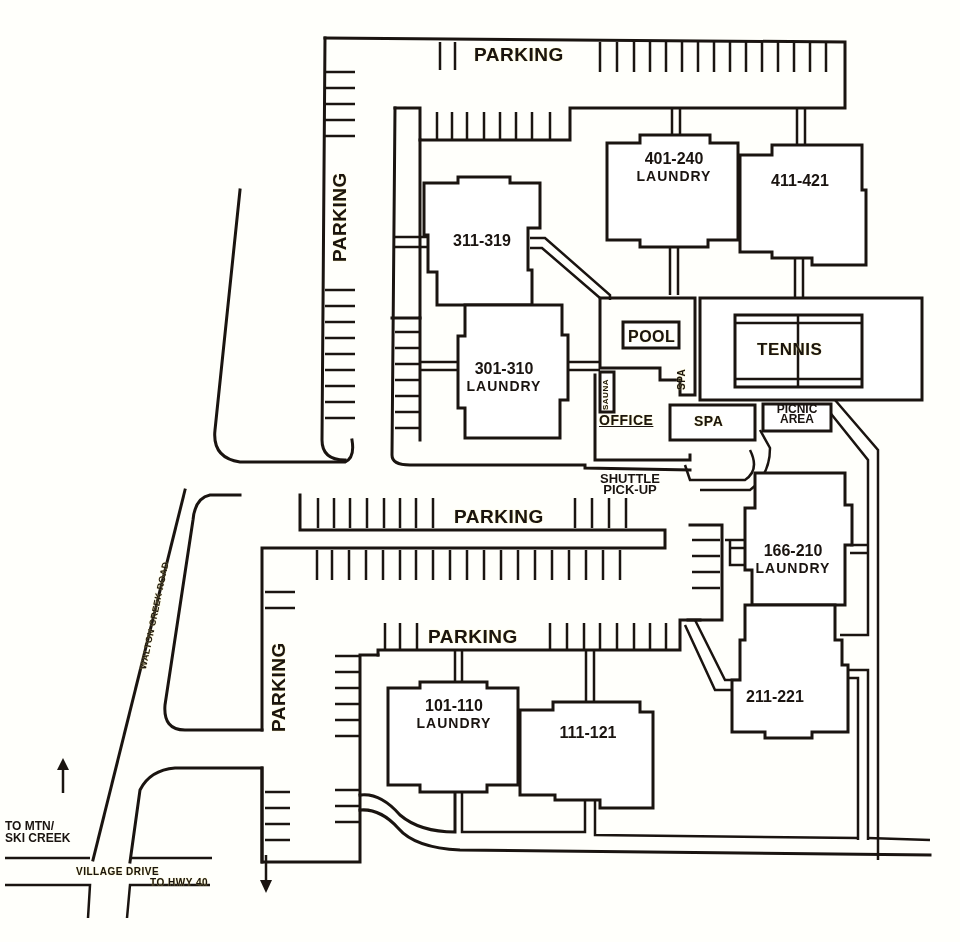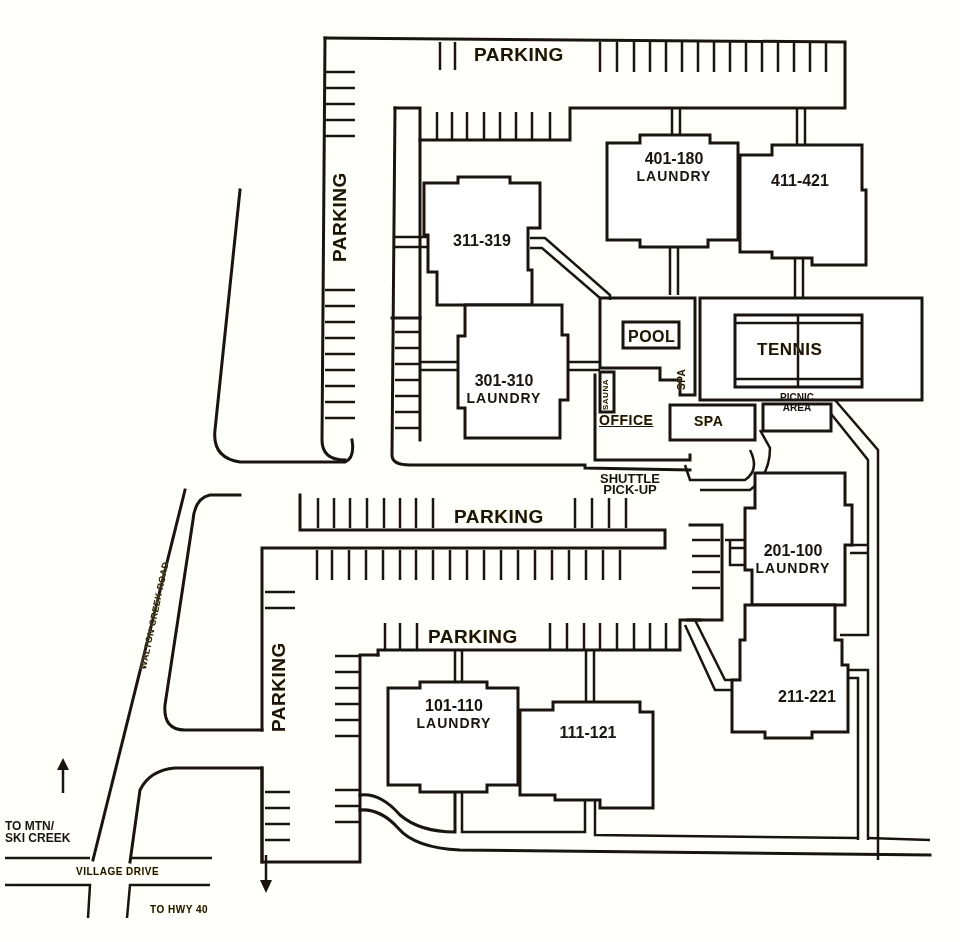--- a/index.html
+++ b/index.html
@@ -232,62 +232,62 @@
   </g>
 </svg>
 
 <div class="lbl big" style="left:474px; top:44px;">PARKING</div>
 <div class="lbl big vert" style="left:329px; top:262px;">PARKING</div>
 <div class="lbl big" style="left:454px; top:506px;">PARKING</div>
 <div class="lbl big" style="left:428px; top:626px;">PARKING</div>
 <div class="lbl big vert" style="left:268px; top:732px;">PARKING</div>
 
 <div class="ctr-block" style="left:674px; top:150px;">
-  <div class="num">401-180</div>
+  <div class="num">401-240</div>
   <div class="sub">LAUNDRY</div>
 </div>
 <div class="ctr-block" style="left:800px; top:172px;">
   <div class="num">411-421</div>
 </div>
 <div class="ctr-block" style="left:482px; top:232px;">
   <div class="num">311-319</div>
 </div>
-<div class="ctr-block" style="left:504px; top:372px;">
+<div class="ctr-block" style="left:504px; top:360px;">
   <div class="num">301-310</div>
   <div class="sub">LAUNDRY</div>
 </div>
 <div class="ctr-block" style="left:793px; top:542px;">
-  <div class="num">201-100</div>
-  <div class="sub">LAUNDRY</div>
-</div>
-<div class="ctr-block" style="left:775px; top:688px;margin-left:32px;">
+  <div class="num">166-210</div>
+  <div class="sub">LAUNDRY</div>
+</div>
+<div class="ctr-block" style="left:775px; top:688px;">
   <div class="num">211-221</div>
 </div>
 <div class="ctr-block" style="left:454px; top:697px;">
   <div class="num">101-110</div>
   <div class="sub">LAUNDRY</div>
 </div>
 <div class="ctr-block" style="left:588px; top:724px;">
   <div class="num">111-121</div>
 </div>
 
 <div class="lbl" style="left:628px; top:328px; font-size:16px;">POOL</div>
 <div class="lbl" style="left:757px; top:340px; font-size:17px;">TENNIS</div>
 <div class="lbl vert" style="left:676px; top:390px; font-size:10px;">SPA</div>
 <div class="lbl vert" style="left:601px; top:410px; font-size:8px;">SAUNA</div>
 <div class="lbl" style="left:599px; top:412px; font-size:14px;text-decoration:underline;">OFFICE</div>
 <div class="lbl" style="left:694px; top:413px; font-size:14px;">SPA</div>
-<div class="ctr-block" style="left:797px; top:393px; font-size:10px; line-height:10px;">
+<div class="ctr-block" style="left:797px; top:404px; font-size:12px; line-height:10px;">
   <div>PICNIC</div>
   <div>AREA</div>
 </div>
 <div class="ctr-block" style="left:630px; top:473px; font-size:13px; line-height:11px;">
   <div>SHUTTLE</div>
   <div>PICK-UP</div>
 </div>
 
 <div class="lbl" style="left:138px; top:668px; font-size:9px; transform-origin:left top; transform: rotate(-78deg);">WALTON CREEK ROAD</div>
 <div class="lbl" style="left:48px; top:866px; font-size:10px;margin-left:28px;">VILLAGE DRIVE</div>
 <div style="position:absolute; left:5px; top:820px; font-family:'Liberation Sans', sans-serif; font-weight:900; font-size:12px; line-height:12px; color:#1a1410;">
   <div>TO MTN/</div>
   <div>SKI CREEK</div>
 </div>
-<div class="lbl" style="left:150px; top:904px; font-size:10px;">TO HWY 40</div>
+<div class="lbl" style="left:150px; top:877px; font-size:10px;">TO HWY 40</div>
 
 </body></html>

